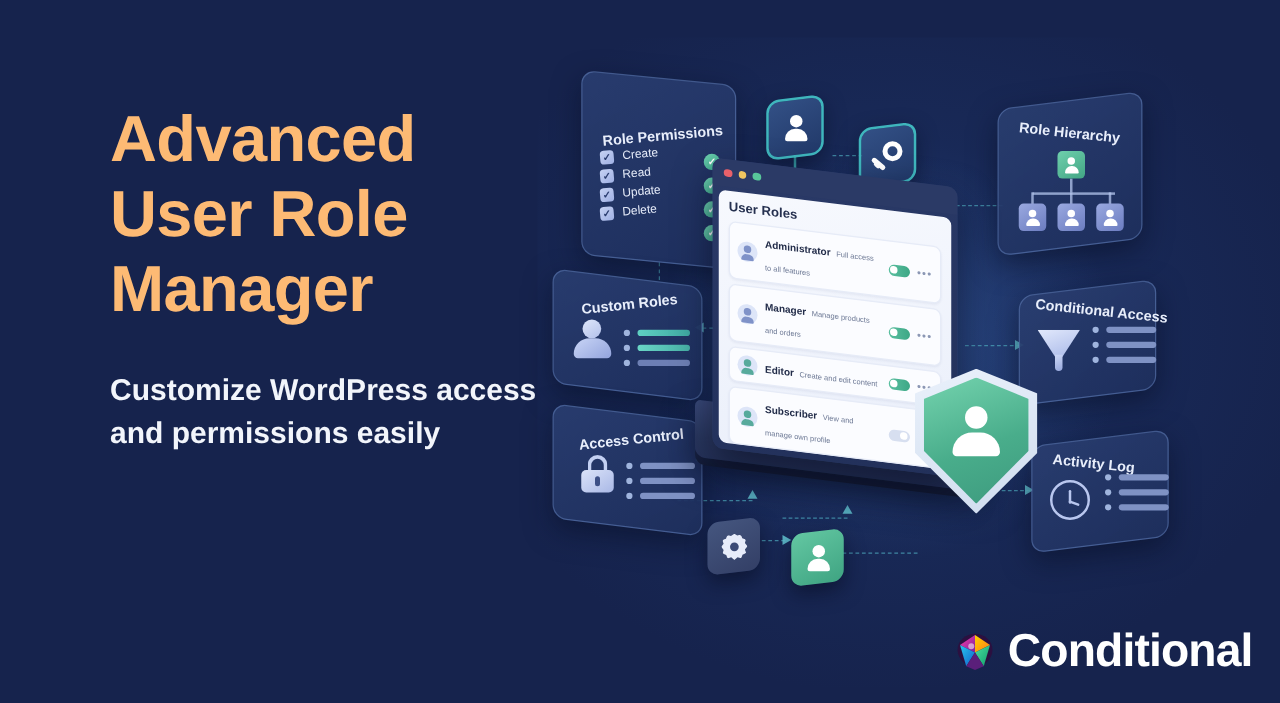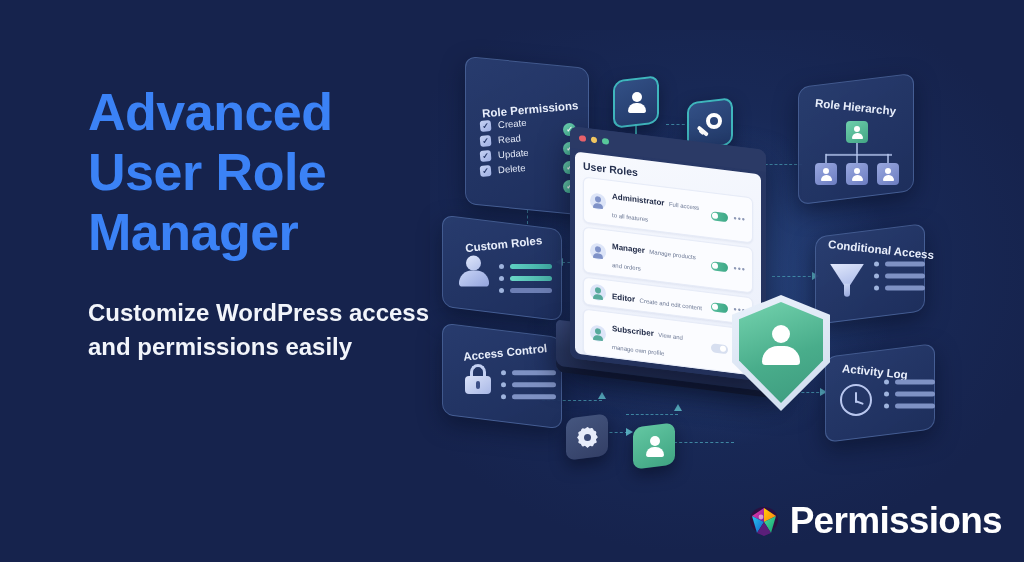--- a/index.html
+++ b/index.html
@@ -17,21 +17,21 @@
   }
   .glow2 {
     position:absolute; left:520px; top:120px; width:380px; height:330px;
     background:radial-gradient(ellipse at 50% 50%, rgba(70,120,190,0.28) 0%, rgba(22,35,77,0) 70%);
     pointer-events:none;
   }
 
   
   .copy { position:absolute; left:88px; top:82px; width:360px; }
   .headline {
-    color:#3b82f6;
+    color:#fdba74;
     font-size:52px;
     line-height:60px;
     font-weight:bold;
     letter-spacing:-0.5px;
     white-space:pre-line;
   }
   .subhead {
     margin-top:34px;
     color:#f2f5fb;
     font-size:24px;
@@ -577,14 +577,14 @@
       </defs>
       <path d="M17 3 C10 3 3 8 3 16 C3 24 11 29 17 32 C23 29 31 24 31 16 C31 8 24 3 17 3 Z" fill="#2b1040"></path>
       <path d="M17 4 L29 12 L17 18 Z" fill="url(#g2)"></path>
       <path d="M17 4 L5 12 L17 18 Z" fill="url(#g1)"></path>
       <path d="M5 12 L17 18 L10 29 Z" fill="url(#g3)"></path>
       <path d="M29 12 L17 18 L24 29 Z" fill="url(#g4)"></path>
       <path d="M10 29 L17 18 L24 29 L17 32 Z" fill="#5a1f7a"></path>
       <circle cx="14" cy="13" r="2.4" fill="#ffffff" opacity="0.55"></circle>
     </svg>
   </span>
-  <span class="logo-text">Permissions</span>
+  <span class="logo-text">Conditional</span>
 </div>
 
 </body></html>

